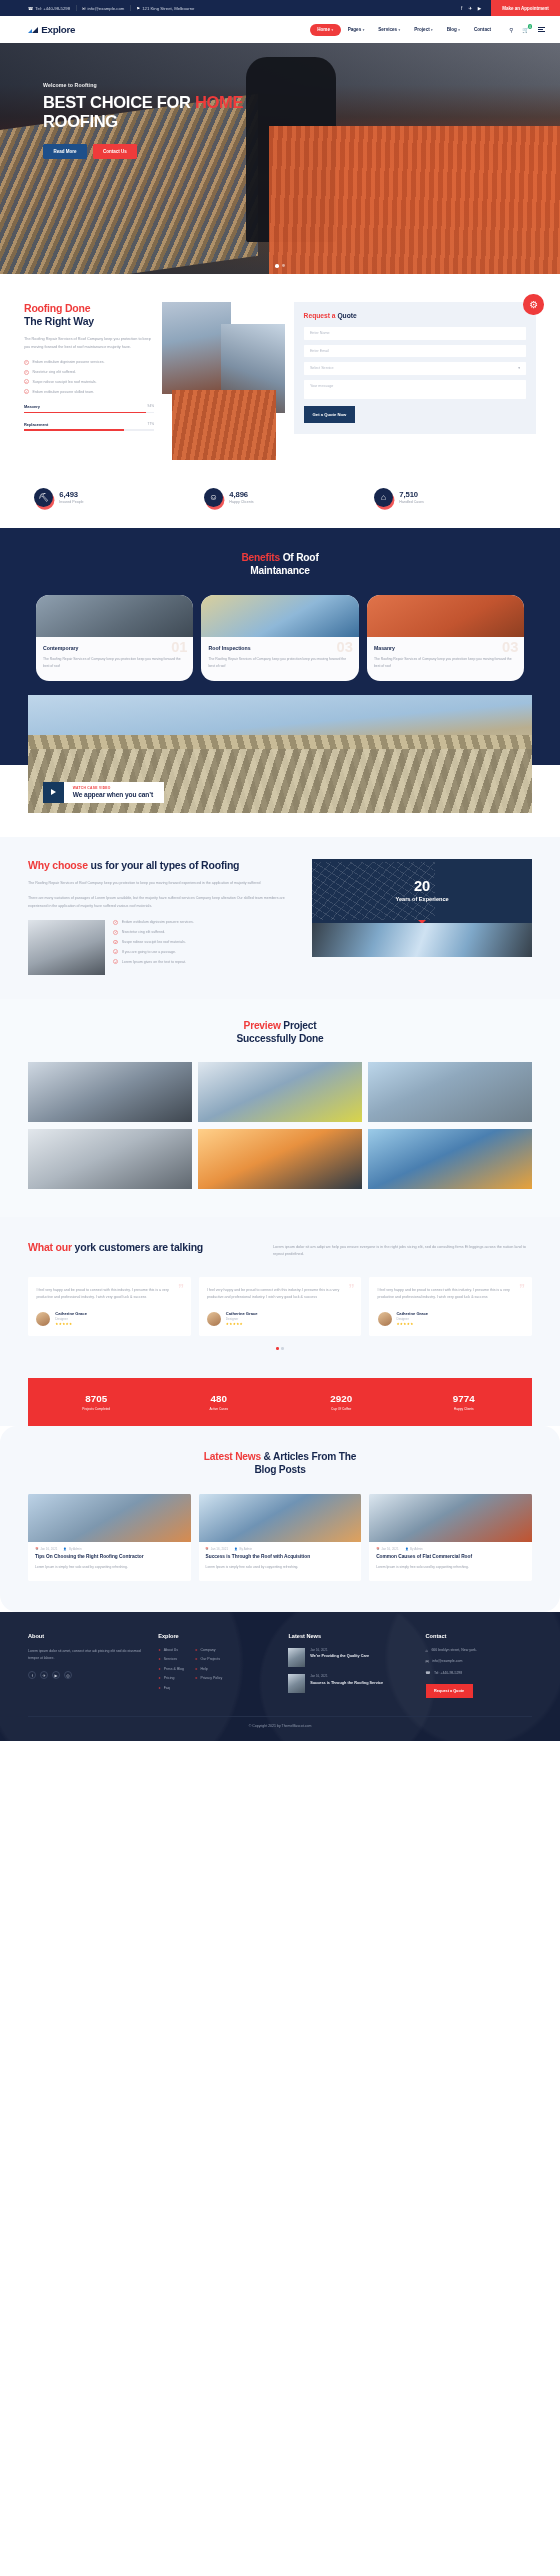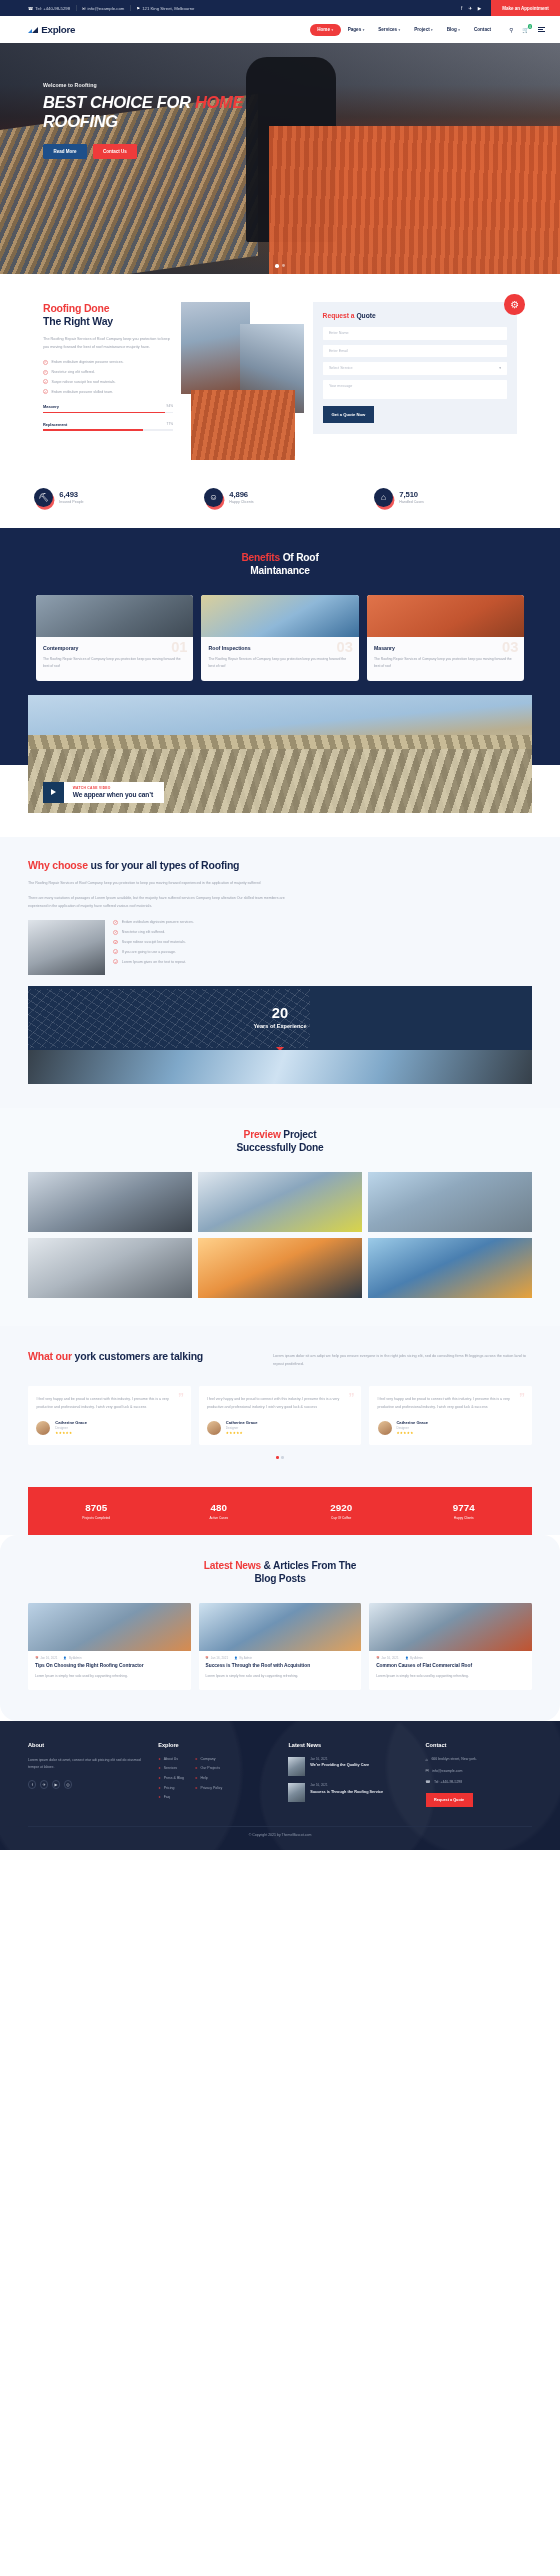--- a/index.html
+++ b/index.html
@@ -47,32 +47,32 @@
   }
   .hero:before { content:""; position:absolute; left:0; top:30%; width:46%; height:70%;
     background:repeating-linear-gradient(115deg,#c2a173 0 3.5px,#8d7450 3.5px 7.7px, #5a6068 7.7px 12px);
     opacity:.85; transform:skewY(-8deg); }
   .hero:after { content:""; position:absolute; right:0; top:36%; width:52%; height:64%;
     background:repeating-linear-gradient(92deg,#c8542c 0 4.9px,#e2683a 4.9px 9px);
     opacity:.92; }
   .hero-fig { position:absolute; left:44%; top:6%; width:16%; height:80%; background:#14161c; border-radius:21px 21px 2.8px 2.8px; opacity:.96; }
   .hero-inner { position:relative; z-index:3; padding:39px 0 0 43px; }
   .hero-sub { color:#f0f0f0; font-size:5.2px; font-weight:bold; letter-spacing:0.1px; margin-bottom:4.9px; }
-  .hero-h1 { color:#fff; font-size:16.5px; font-weight:bold; line-height:1.18; letter-spacing:-0.3px;font-style:italic; }
+  .hero-h1 { color:#fff; font-size:16.5px; font-weight:bold; line-height:1.18; letter-spacing:-0.3px; }
   .hero-h1 .hl { color:#ef3b3b; }
   .hero-btns { margin-top:12.6px; display:flex; gap:5.6px; }
   .btn { font-size:4.5px; font-weight:bold; color:#fff; padding:4.9px 10.5px; display:inline-flex; align-items:center; border-radius:1.4px; }
   .btn-navy { background:#1d4f8a; }
   .btn-red { background:#ef3b3b; }
   .hero-dots { position:absolute; bottom:6.3px; left:0; right:0; display:flex; justify-content:center; gap:2.8px; z-index:4; }
   .hero-dots i { width:2.8px; height:2.8px; border-radius:50%; background:rgba(255,255,255,.5); display:block; }
   .hero-dots i.on { background:#fff; width:3.5px; height:3.5px; }
 
   
-  .s2 { position:relative; padding:28px 43px 18px; background:#fff; }
+  .s2 { position:relative; padding:28px 24px 18px; background:#fff; }
   .s2-grid { display:flex; gap:8.4px; }
   .s2-left { width:130px; }
   .h-red { color:#ef3b3b; }
   .sec-h2 { font-size:10.5px; font-weight:bold; line-height:1.25; letter-spacing:-0.2px; color:#16264d; }
   .sec-p { font-size:3.8px; color:#9aa0ad; line-height:2.05; margin-top:7.7px; }
   .ticks { margin-top:8.4px; }
   .tick { display:flex; align-items:center; gap:3.5px; margin-bottom:4.9px; font-size:3.6px; color:#9aa0ad; }
   .tick-ic { width:4.9px; height:4.9px; border-radius:50%; border:0.7px solid #f2a5a5; color:#ef3b3b; font-size:2.8px; display:flex; align-items:center; justify-content:center; flex:none; }
   .skills { margin-top:9.8px; }
   .skill { margin-bottom:8.4px; }
@@ -99,21 +99,21 @@
   .cnt { display:flex; align-items:center; gap:6.3px; width:33.33%; }
   .cnt-ic { width:19px; height:19px; border-radius:50%; background:#16264d; color:#fff; font-size:8.4px; display:flex; align-items:center; justify-content:center; box-shadow:1.4px 2.8px 0 rgba(239,59,59,.85); flex:none; }
   .cnt-n { font-size:7.7px; font-weight:bold; color:#16264d; letter-spacing:-0.1px; }
   .cnt-l { font-size:3.6px; color:#9aa0ad; margin-top:1.4px; }
 
   
   .benefits { background:#16264d; padding:24px 36px 84px; position:relative; }
   .sec-center { text-align:center; color:#fff; }
   .sec-center .sec-h2 { color:#fff; font-size:10.2px; }
   .cards { display:flex; gap:8.4px; margin-top:18px; }
-  .card { background:#fbfbfd; width:33.33%; border-radius:3px; overflow:hidden; }
+  .card { background:#fbfbfd; width:33.33%; border-radius:13px; overflow:hidden; }
   .card-img { height:42px; }
   .c1 .card-img { background:linear-gradient(150deg,#8fa0b0,#5c6a77 60%,#3f4a55); }
   .c2 .card-img { background:linear-gradient(150deg,#d9cf9c,#8fb8d8 55%,#3c6f9c); }
   .c3 .card-img { background:linear-gradient(150deg,#e0734a,#c2542f 60%,#8e3f22); }
   .card-body { padding:7.7px 7px 10.5px; position:relative; }
   .card-num { position:absolute; right:5.6px; top:2.8px; font-size:14.7px; font-weight:bold; color:#f3e9e4; line-height:1; }
   .card-t { font-size:5.2px; font-weight:bold; color:#16264d; position:relative; z-index:2; }
   .card-p { font-size:3.4px; color:#9aa0ad; line-height:2.1; margin-top:4.9px; position:relative; z-index:2; }
 
   
@@ -122,21 +122,21 @@
   .video:before{ content:""; position:absolute; inset:34% 0 0 0; background:repeating-linear-gradient(75deg,#c8bb97 0 6.3px,#9b8f6f 6.3px 12.6px); }
   .video:after{ content:""; position:absolute; inset:46% -10% 0 -10%; background:repeating-linear-gradient(-72deg,rgba(210,200,170,.85) 0 7px,rgba(140,130,104,.8) 7px 14.7px); }
   .vbar { position:absolute; left:15.4px; bottom:9.8px; display:flex; align-items:stretch; z-index:3; }
   .vplay { width:21px; height:21px; background:#16395f; display:flex; align-items:center; justify-content:center; }
   .vplay i { width:0;height:0;border-style:solid;border-width:3.5px 0 3.5px 5.6px;border-color:transparent transparent transparent #fff; display:block;}
   .vtext { background:#fff; padding:3.5px 11.2px 4.2px 8.4px; display:flex; flex-direction:column; justify-content:center; }
   .vtext .k { font-size:3.3px; font-weight:bold; color:#ef3b3b; letter-spacing:0.3px; }
   .vtext .v { font-size:6.6px; font-weight:bold; color:#16264d; margin-top:1.4px; letter-spacing:-0.1px; }
 
   
-  .why { background:#f5f8fc; padding:22.4px 28px 24px; display:flex; gap:11.2px;flex-direction:column; }
+  .why { background:#f5f8fc; padding:22.4px 28px 24px; display:flex; gap:11.2px; }
   .why-l { width:273px; }
   .why-p { font-size:3.6px; color:#9aa0ad; line-height:2.1; margin-top:7.7px; }
   .why-row { display:flex; gap:8.4px; margin-top:9.8px; }
   .why-img { width:77px; height:55px; background:linear-gradient(160deg,#dfe4ea,#9aa3ad 55%,#4f565e); flex:none; }
   .why-ticks { flex:1; }
   .why-r { flex:1; position:relative; }
   .exp-top { background:#1b3050; height:64px; position:relative; overflow:hidden; display:flex; flex-direction:column; align-items:center; justify-content:center; color:#fff; }
   .exp-top:before{ content:""; position:absolute; left:-6%; top:4%; width:62%; height:92%;
     background:repeating-linear-gradient(32deg, rgba(255,255,255,.14) 0 0.7px, transparent 0.7px 6.3px),
                repeating-linear-gradient(-48deg, rgba(255,255,255,.12) 0 0.7px, transparent 0.7px 7.7px); }

